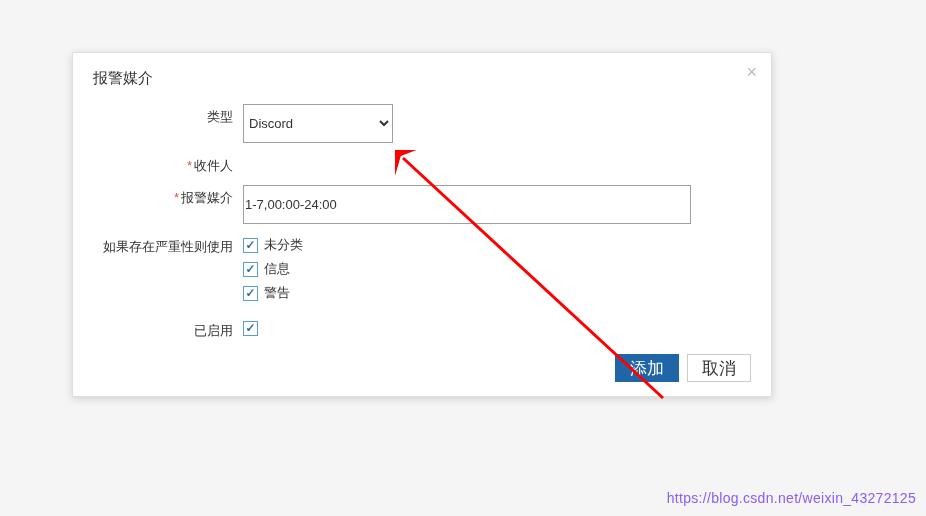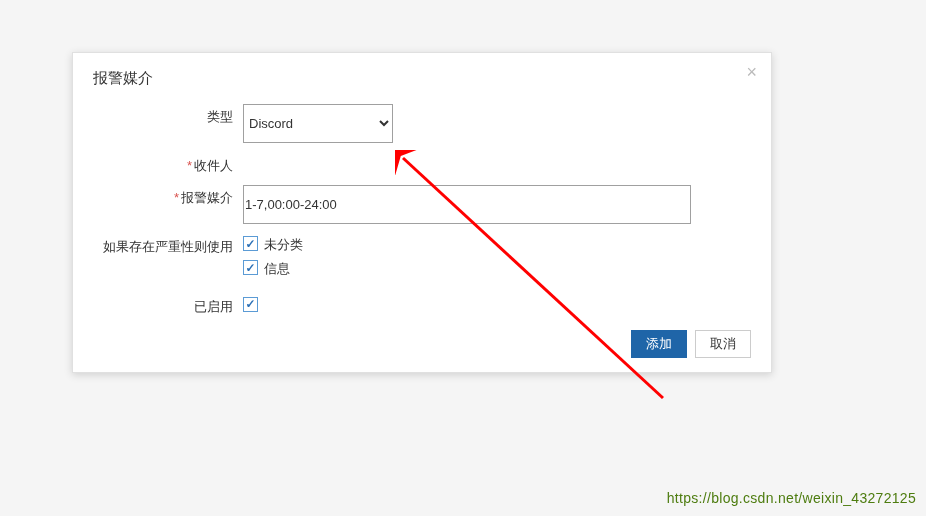--- a/index.html
+++ b/index.html
@@ -63,21 +63,21 @@
     }
     select.input { width: 150px; }
     .wide { width: 448px; }
     .input-highlight {
       border: 1px solid #3b6fb6 !important;
       outline: 1px solid #7ea6d9;
     }
     .checkbox-list { padding-top: 2px; }
     .cb-row {
       display: flex;
-      align-items: flex-start;
+      align-items: center;
       font-size: 13px;
       color: #333;
       margin-bottom: 6px;
     }
     .cb {
       width: 15px;
       height: 15px;
       border: 1px solid #5b9bd5;
       background: #fff;
       margin-right: 6px;
@@ -95,42 +95,42 @@
     }
     .footer-buttons {
       display: flex;
       justify-content: flex-end;
       gap: 8px;
       margin-top: 14px;
     }
     .btn {
       height: 28px;
       padding: 0 14px;
-      font-size: 13px;
+      font-size: 17px;
       cursor: pointer;
       border: 1px solid #ccc;
       background: #fff;
       color: #333;
     }
     .btn-primary {
       background: #1f65a8;
       border: 1px solid #1f65a8;
       color: #fff;
     }
     .arrow-overlay {
       position: absolute;
       left: 395px;
       top: 150px;
       pointer-events: none;
     }
     .watermark {
       position: absolute;
       right: 10px;
       bottom: 10px;
-      color: #4d7c0f;
+      color: #8b5cf6;
       font-size: 14px;
       letter-spacing: 0.3px;
     }
   </style>
 </head>
 <body>
 
 <div class="modal">
   <span class="close-x">×</span>
   <div class="modal-title">报警媒介</div>
@@ -159,20 +159,24 @@
     <div class="form-label">如果存在严重性则使用</div>
     <div class="form-control checkbox-list">
       <div class="cb-row">
           <span class="cb checked"></span>
           <span>未分类</span>
         </div>
       <div class="cb-row">
           <span class="cb checked"></span>
           <span>信息</span>
         </div>
+      <div class="cb-row">
+          <span class="cb checked"></span>
+          <span>警告</span>
+        </div>
     </div>
   </div>
 
   <div class="form-row">
     <div class="form-label">已启用</div>
     <div class="form-control">
       <span class="cb checked"></span>
     </div>
   </div>
 

